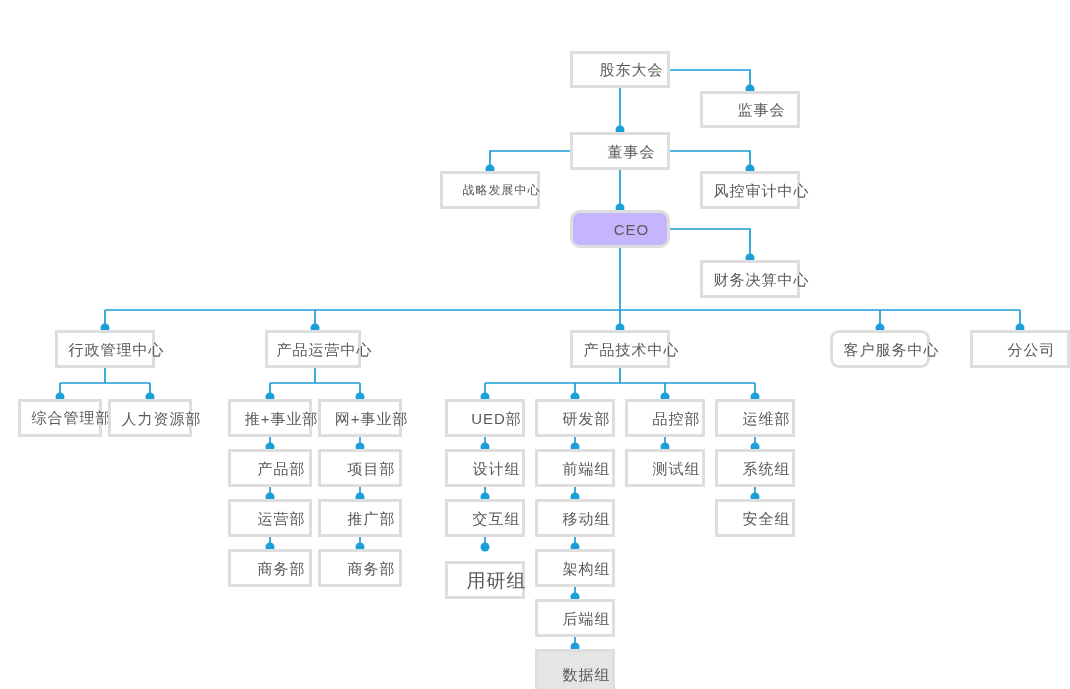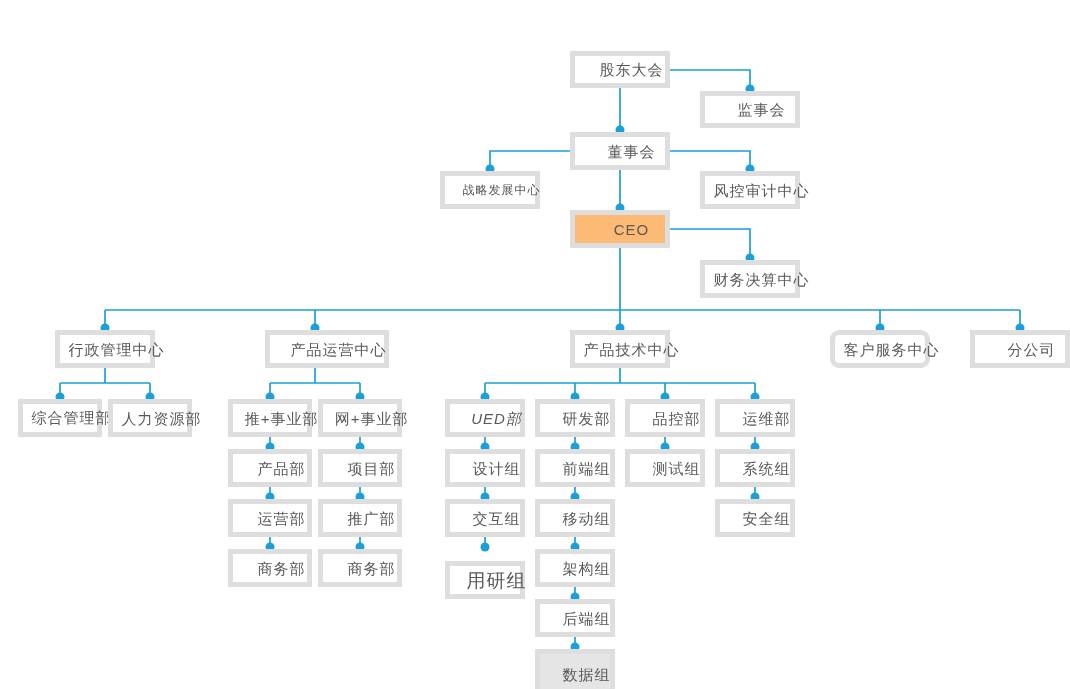--- a/index.html
+++ b/index.html
@@ -21,21 +21,21 @@
     top:0;
   }
   .node{
     position:absolute;
     box-sizing:border-box;
     display:flex;
     align-items:center;
     justify-content:center;
     text-align:center;
     background:#ffffff;
-    border:5px solid #d946ef;
+    border:3px solid #d946ef;
     color:#595959;
     font-size:15px;
     line-height:1;
     letter-spacing:1px;
     white-space:nowrap;
     padding-left:23px;
   }
 </style>
 </head>
 <body>
@@ -122,38 +122,38 @@
       <circle cx="575" cy="547" r="4.5" fill="#1b9fd8"></circle>
       <circle cx="575" cy="597" r="4.5" fill="#1b9fd8"></circle>
       <circle cx="575" cy="647" r="4.5" fill="#1b9fd8"></circle>
     </svg>
 
 <div class="node" style="left: 570px; top: 51px; width: 100px; height: 37px; border-color: rgb(222, 222, 222); background: rgb(255, 255, 255); color: rgb(89, 89, 89); font-size: 15px;">股东大会</div>
     <div class="node" style="left: 700px; top: 91px; width: 100px; height: 37px; border-color: rgb(222, 222, 222); background: rgb(255, 255, 255); color: rgb(89, 89, 89); font-size: 15px;">监事会</div>
     <div class="node" style="left: 570px; top: 132px; width: 100px; height: 38px; border-color: rgb(222, 222, 222); background: rgb(255, 255, 255); color: rgb(89, 89, 89); font-size: 15px;">董事会</div>
     <div class="node" style="left: 440px; top: 171px; width: 100px; height: 38px; border-color: rgb(222, 222, 222); background: rgb(255, 255, 255); color: rgb(89, 89, 89); font-size: 12px;">战略发展中心</div>
     <div class="node" style="left: 700px; top: 171px; width: 100px; height: 38px; border-color: rgb(222, 222, 222); background: rgb(255, 255, 255); color: rgb(89, 89, 89); font-size: 15px;">风控审计中心</div>
-    <div class="node" style="left: 570px; top: 210px; width: 100px; height: 38px; border-color: rgb(222, 222, 222); background: #fdba74; color: rgb(89, 89, 89); font-size: 15px;">CEO</div>
+    <div class="node" style="left: 570px; top: 210px; width: 100px; height: 38px; border-color: rgb(222, 222, 222); background: #c4b5fd; color: rgb(89, 89, 89); font-size: 15px; border-radius: 10px;">CEO</div>
     <div class="node" style="left: 700px; top: 260px; width: 100px; height: 38px; border-color: rgb(222, 222, 222); background: rgb(255, 255, 255); color: rgb(89, 89, 89); font-size: 15px;">财务决算中心</div>
     <div class="node" style="left: 55px; top: 330px; width: 100px; height: 38px; border-color: rgb(222, 222, 222); background: rgb(255, 255, 255); color: rgb(89, 89, 89); font-size: 15px;">行政管理中心</div>
-    <div class="node" style="left: 265px; top: 330px; width: 124px; height: 38px; border-color: rgb(222, 222, 222); background: rgb(255, 255, 255); color: rgb(89, 89, 89); font-size: 15px;">产品运营中心</div>
+    <div class="node" style="left: 265px; top: 330px; width: 96px; height: 38px; border-color: rgb(222, 222, 222); background: rgb(255, 255, 255); color: rgb(89, 89, 89); font-size: 15px;">产品运营中心</div>
     <div class="node" style="left: 570px; top: 330px; width: 100px; height: 38px; border-color: rgb(222, 222, 222); background: rgb(255, 255, 255); color: rgb(89, 89, 89); font-size: 15px;">产品技术中心</div>
     <div class="node" style="left: 830px; top: 330px; width: 100px; height: 38px; border-color: rgb(222, 222, 222); background: rgb(255, 255, 255); color: rgb(89, 89, 89); font-size: 15px; border-radius: 9px;">客户服务中心</div>
     <div class="node" style="left: 970px; top: 330px; width: 100px; height: 38px; border-color: rgb(222, 222, 222); background: rgb(255, 255, 255); color: rgb(89, 89, 89); font-size: 15px;">分公司</div>
     <div class="node" style="left: 18px; top: 399px; width: 84px; height: 38px; border-color: rgb(222, 222, 222); background: rgb(255, 255, 255); color: rgb(89, 89, 89); font-size: 15px; font-family: Liberation Serif, serif;">综合管理部</div>
     <div class="node" style="left: 108px; top: 399px; width: 84px; height: 38px; border-color: rgb(222, 222, 222); background: rgb(255, 255, 255); color: rgb(89, 89, 89); font-size: 15px;">人力资源部</div>
     <div class="node" style="left: 228px; top: 399px; width: 84px; height: 38px; border-color: rgb(222, 222, 222); background: rgb(255, 255, 255); color: rgb(89, 89, 89); font-size: 15px;">推+事业部</div>
     <div class="node" style="left: 318px; top: 399px; width: 84px; height: 38px; border-color: rgb(222, 222, 222); background: rgb(255, 255, 255); color: rgb(89, 89, 89); font-size: 15px;">网+事业部</div>
     <div class="node" style="left: 228px; top: 449px; width: 84px; height: 38px; border-color: rgb(222, 222, 222); background: rgb(255, 255, 255); color: rgb(89, 89, 89); font-size: 15px;">产品部</div>
     <div class="node" style="left: 318px; top: 449px; width: 84px; height: 38px; border-color: rgb(222, 222, 222); background: rgb(255, 255, 255); color: rgb(89, 89, 89); font-size: 15px;">项目部</div>
     <div class="node" style="left: 228px; top: 499px; width: 84px; height: 38px; border-color: rgb(222, 222, 222); background: rgb(255, 255, 255); color: rgb(89, 89, 89); font-size: 15px;">运营部</div>
     <div class="node" style="left: 318px; top: 499px; width: 84px; height: 38px; border-color: rgb(222, 222, 222); background: rgb(255, 255, 255); color: rgb(89, 89, 89); font-size: 15px;">推广部</div>
     <div class="node" style="left: 228px; top: 549px; width: 84px; height: 38px; border-color: rgb(222, 222, 222); background: rgb(255, 255, 255); color: rgb(89, 89, 89); font-size: 15px;">商务部</div>
     <div class="node" style="left: 318px; top: 549px; width: 84px; height: 38px; border-color: rgb(222, 222, 222); background: rgb(255, 255, 255); color: rgb(89, 89, 89); font-size: 15px;">商务部</div>
-    <div class="node" style="left: 445px; top: 399px; width: 80px; height: 38px; border-color: rgb(222, 222, 222); background: rgb(255, 255, 255); color: rgb(89, 89, 89); font-size: 15px; font-style: italic;">UED部</div>
+    <div class="node" style="left: 445px; top: 399px; width: 80px; height: 38px; border-color: rgb(222, 222, 222); background: rgb(255, 255, 255); color: rgb(89, 89, 89); font-size: 15px;">UED部</div>
     <div class="node" style="left: 535px; top: 399px; width: 80px; height: 38px; border-color: rgb(222, 222, 222); background: rgb(255, 255, 255); color: rgb(89, 89, 89); font-size: 15px;">研发部</div>
     <div class="node" style="left: 625px; top: 399px; width: 80px; height: 38px; border-color: rgb(222, 222, 222); background: rgb(255, 255, 255); color: rgb(89, 89, 89); font-size: 15px;">品控部</div>
     <div class="node" style="left: 445px; top: 449px; width: 80px; height: 38px; border-color: rgb(222, 222, 222); background: rgb(255, 255, 255); color: rgb(89, 89, 89); font-size: 15px;">设计组</div>
     <div class="node" style="left: 715px; top: 399px; width: 80px; height: 38px; border-color: rgb(222, 222, 222); background: rgb(255, 255, 255); color: rgb(89, 89, 89); font-size: 15px;">运维部</div>
     <div class="node" style="left: 535px; top: 449px; width: 80px; height: 38px; border-color: rgb(222, 222, 222); background: rgb(255, 255, 255); color: rgb(89, 89, 89); font-size: 15px;">前端组</div>
     <div class="node" style="left: 625px; top: 449px; width: 80px; height: 38px; border-color: rgb(222, 222, 222); background: rgb(255, 255, 255); color: rgb(89, 89, 89); font-size: 15px;">测试组</div>
     <div class="node" style="left: 715px; top: 449px; width: 80px; height: 38px; border-color: rgb(222, 222, 222); background: rgb(255, 255, 255); color: rgb(89, 89, 89); font-size: 15px;">系统组</div>
     <div class="node" style="left: 445px; top: 499px; width: 80px; height: 38px; border-color: rgb(222, 222, 222); background: rgb(255, 255, 255); color: rgb(89, 89, 89); font-size: 15px;">交互组</div>
     <div class="node" style="left: 535px; top: 499px; width: 80px; height: 38px; border-color: rgb(222, 222, 222); background: rgb(255, 255, 255); color: rgb(89, 89, 89); font-size: 15px;">移动组</div>
     <div class="node" style="left: 715px; top: 499px; width: 80px; height: 38px; border-color: rgb(222, 222, 222); background: rgb(255, 255, 255); color: rgb(89, 89, 89); font-size: 15px;">安全组</div>

